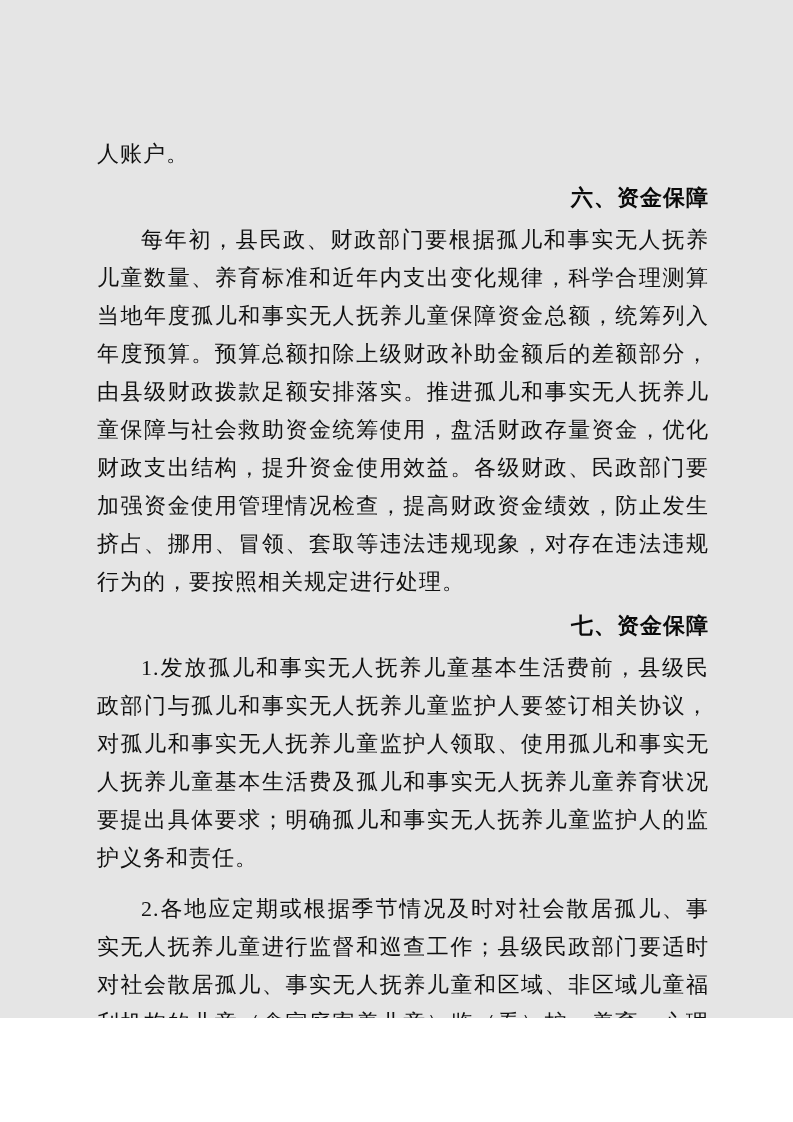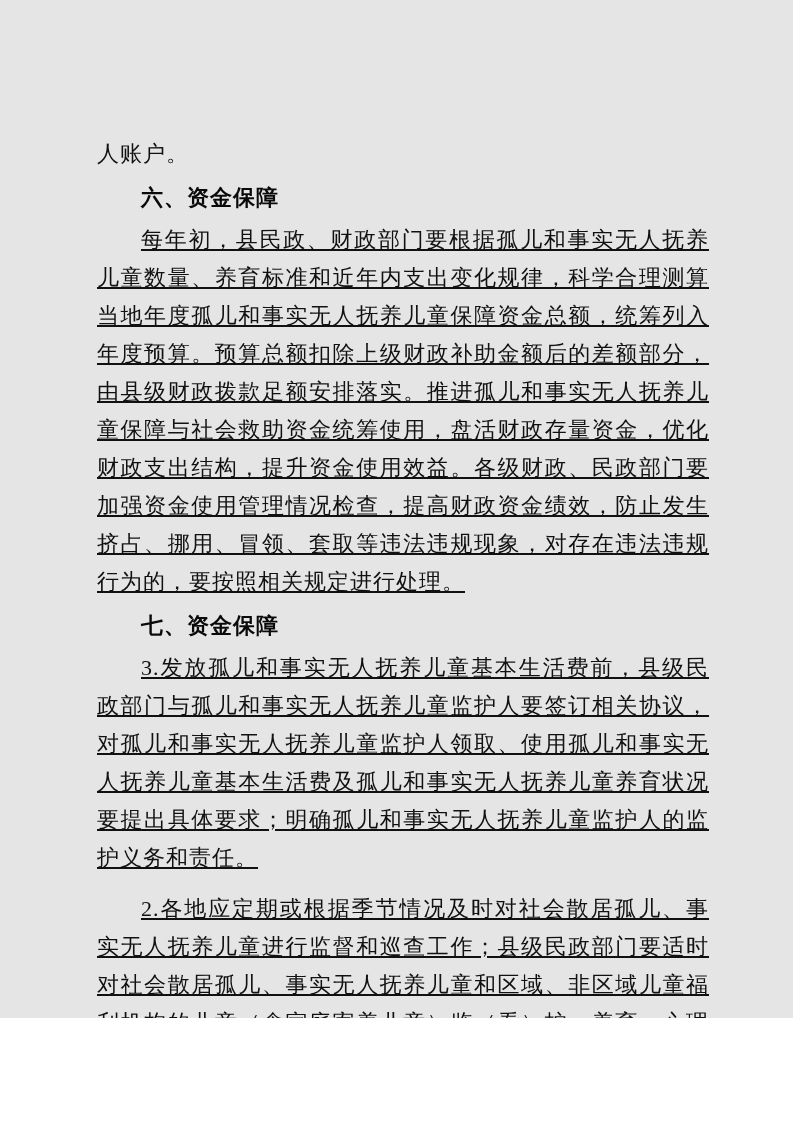--- a/index.html
+++ b/index.html
@@ -27,51 +27,51 @@
     font-size: 22px;
     line-height: 38px;
     letter-spacing: 1px;
     text-align: justify;
     text-align-last: left;
     text-justify: inter-ideograph;
     color: #111111;
   }
   .para.indent {
     text-indent: 2em;
-    text-decoration: underline;
   }
   .para.spaced {
     margin-top: 13px;
   }
   .heading {
     margin: 6px 0 4px 0;
     font-size: 22px;
     line-height: 38px;
     letter-spacing: 1px;
     text-indent: 2em;
     font-family: "Liberation Sans", "DejaVu Sans", sans-serif;
     font-weight: bold;
     color: #0a0a0a;
+    text-align: right;
   }
   .page-footer {
     position: absolute;
     top: 1040px;
     right: 95px;
     font-size: 20px;
     letter-spacing: 1px;
     color: #1a1a1a;
     font-family: "Liberation Serif", "DejaVu Serif", serif;
   }
 </style>
 </head>
 <body>
 
 <div class="page">
   <div class="text-block" id="text-block">
       <p class="para">人账户。</p>
       <h2 class="heading">六、资金保障</h2>
       <p class="para indent">每年初，县民政、财政部门要根据孤儿和事实无人抚养儿童数量、养育标准和近年内支出变化规律，科学合理测算当地年度孤儿和事实无人抚养儿童保障资金总额，统筹列入年度预算。预算总额扣除上级财政补助金额后的差额部分，由县级财政拨款足额安排落实。推进孤儿和事实无人抚养儿童保障与社会救助资金统筹使用，盘活财政存量资金，优化财政支出结构，提升资金使用效益。各级财政、民政部门要加强资金使用管理情况检查，提高财政资金绩效，防止发生挤占、挪用、冒领、套取等违法违规现象，对存在违法违规行为的，要按照相关规定进行处理。</p>
       <h2 class="heading">七、资金保障</h2>
-      <p class="para indent">3.发放孤儿和事实无人抚养儿童基本生活费前，县级民政部门与孤儿和事实无人抚养儿童监护人要签订相关协议，对孤儿和事实无人抚养儿童监护人领取、使用孤儿和事实无人抚养儿童基本生活费及孤儿和事实无人抚养儿童养育状况要提出具体要求；明确孤儿和事实无人抚养儿童监护人的监护义务和责任。</p>
+      <p class="para indent">1.发放孤儿和事实无人抚养儿童基本生活费前，县级民政部门与孤儿和事实无人抚养儿童监护人要签订相关协议，对孤儿和事实无人抚养儿童监护人领取、使用孤儿和事实无人抚养儿童基本生活费及孤儿和事实无人抚养儿童养育状况要提出具体要求；明确孤儿和事实无人抚养儿童监护人的监护义务和责任。</p>
       <p class="para indent spaced">2.各地应定期或根据季节情况及时对社会散居孤儿、事实无人抚养儿童进行监督和巡查工作；县级民政部门要适时对社会散居孤儿、事实无人抚养儿童和区域、非区域儿童福利机构的儿童（含家庭寄养儿童）监（看）护、养育、心理和家庭环境等情况深入开展入户走访评估等工作，或委托第三方社会服务机构进行</p>
     </div>
   <div class="page-footer">—7—</div>
 </div>
 
 </body></html>

